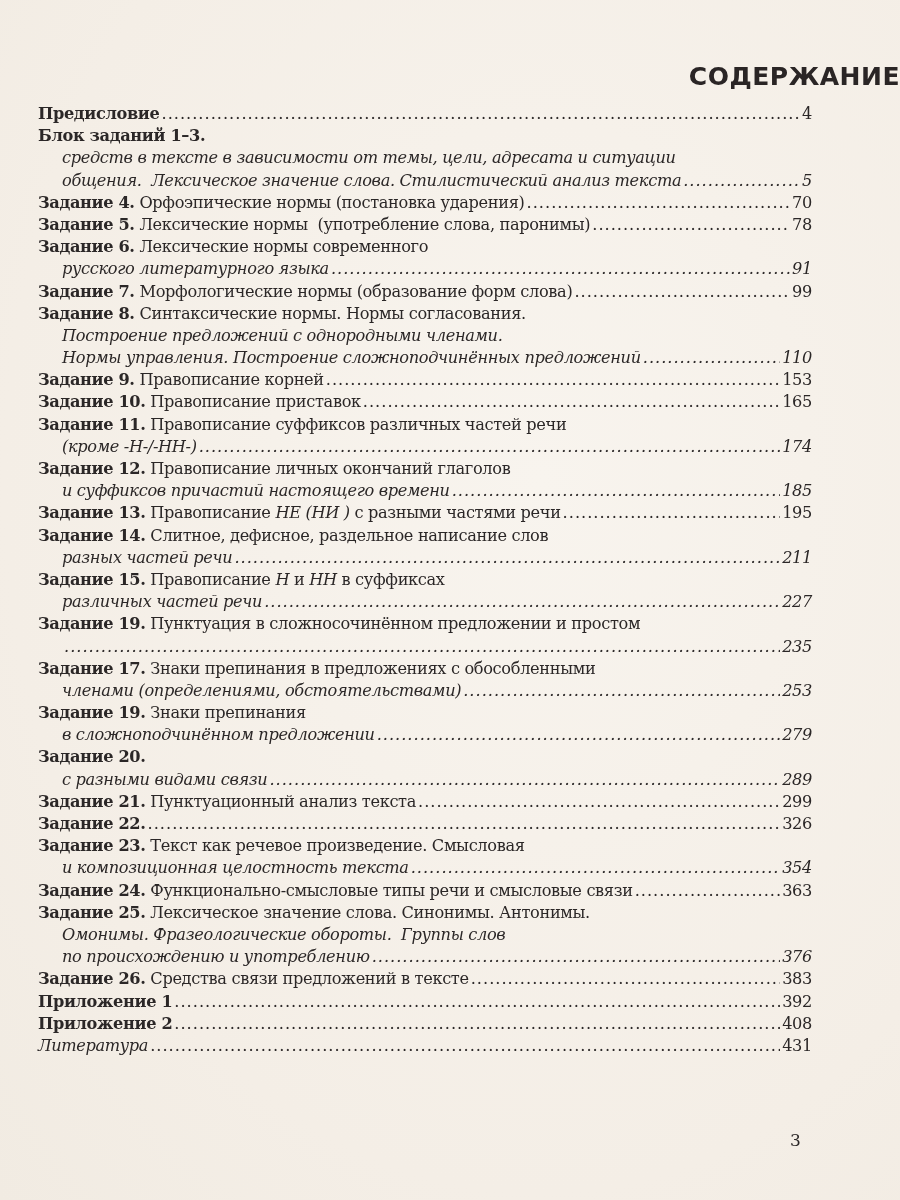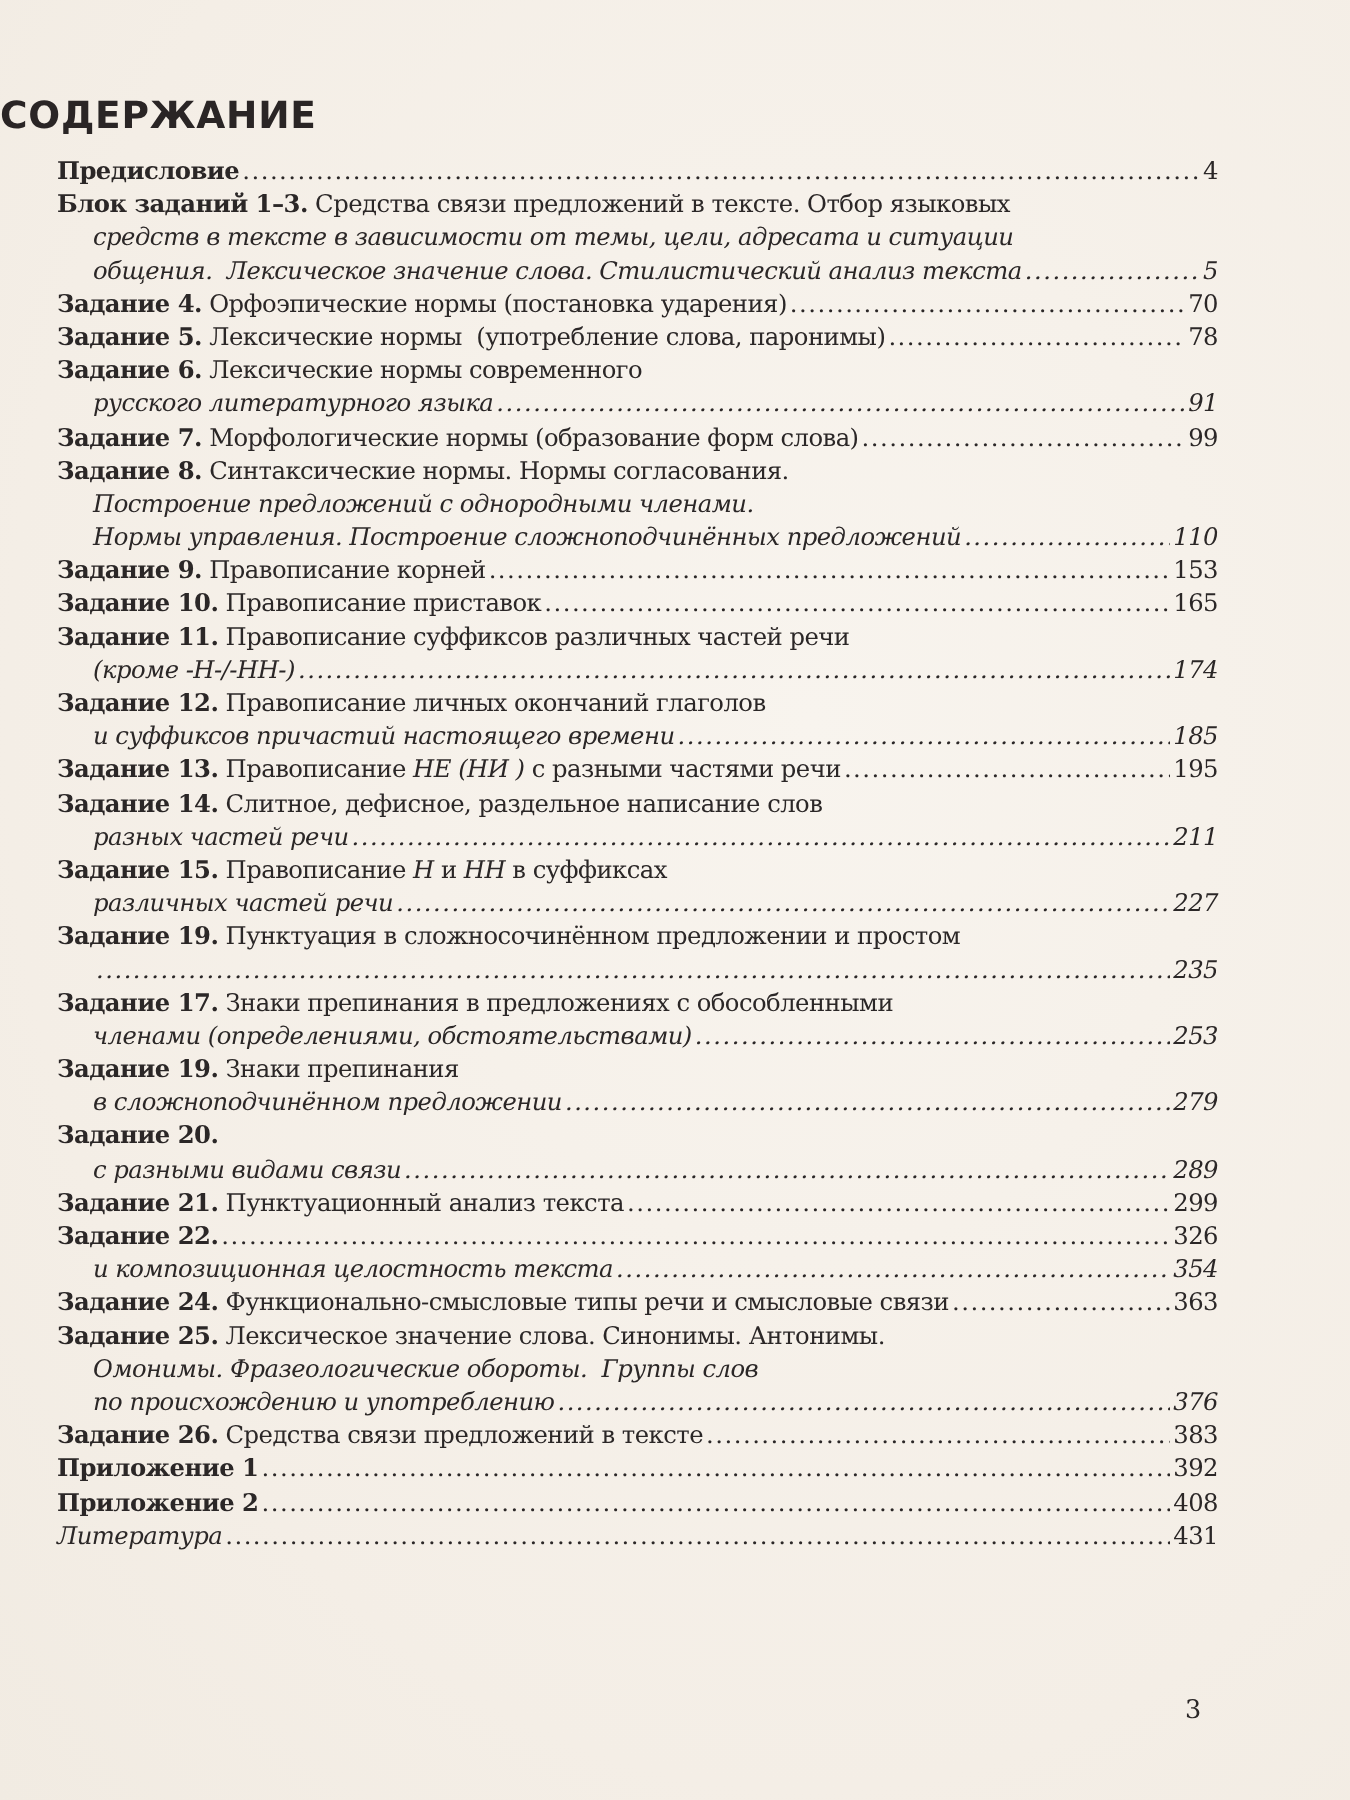--- a/index.html
+++ b/index.html
@@ -9,21 +9,21 @@
     font-family: "DejaVu Serif", "Liberation Serif", serif;
     color: #2b2727;
     position: relative;
   }
   .page {
     position: absolute; left: 0; top: 0; width: 900px; height: 1200px;
     background: radial-gradient(ellipse at 60% 40%, #f8f4ee 0%, #f4eee6 70%, #f1ebe2 100%);
   }
   .title {
     position: absolute; left: 0; width: 900px; top: 62px;
-    text-align: left;
+    text-align: right;
     font-family: "DejaVu Sans", "Liberation Sans", sans-serif;
     font-weight: bold; font-size: 25px; letter-spacing: 0.5px;
     color: #2a2525;
   }
   .toc {
     position: absolute; left: 38px; top: 103px; width: 774px;
   }
   .entry { margin: 0; text-align: right; }
   .line {
     display: flex; align-items: baseline;
@@ -59,21 +59,20 @@
       <div class="line">
         <span class="lbl">Предисловие</span>
         <span class="dots"></span>
         <span class="pg">4</span>
       </div>
     </div>
 
     <div class="entry">
       <div class="line">
         <span class="lbl">Блок заданий 1–3.</span>
-        <span style="white-space:pre"> Средства связи предложений в тексте. Отбор языковых</span>
       </div>
       <div class="line cont">
         <span>средств в тексте в зависимости от темы, цели, адресата и ситуации</span>
       </div>
       <div class="line cont">
         <span style="white-space:pre">общения.  Лексическое значение слова. Стилистический анализ текста</span>
         <span class="dots"></span>
         <span class="pg">5</span>
       </div>
     </div>
@@ -271,20 +270,24 @@
 
     <div class="entry">
       <div class="line">
         <span class="lbl">Задание 22.</span>
         <span class="dots"></span>
         <span class="pg">326</span>
       </div>
     </div>
 
     <div class="entry">
+      <div class="line">
+        <span class="lbl">Задание 23.</span>
+        <span style="white-space:pre"> Текст как речевое произведение. Смысловая</span>
+      </div>
       <div class="line cont">
         <span>и композиционная целостность текста</span>
         <span class="dots"></span>
         <span class="pg">354</span>
       </div>
     </div>
 
     <div class="entry">
       <div class="line">
         <span class="lbl">Задание 24.</span>

